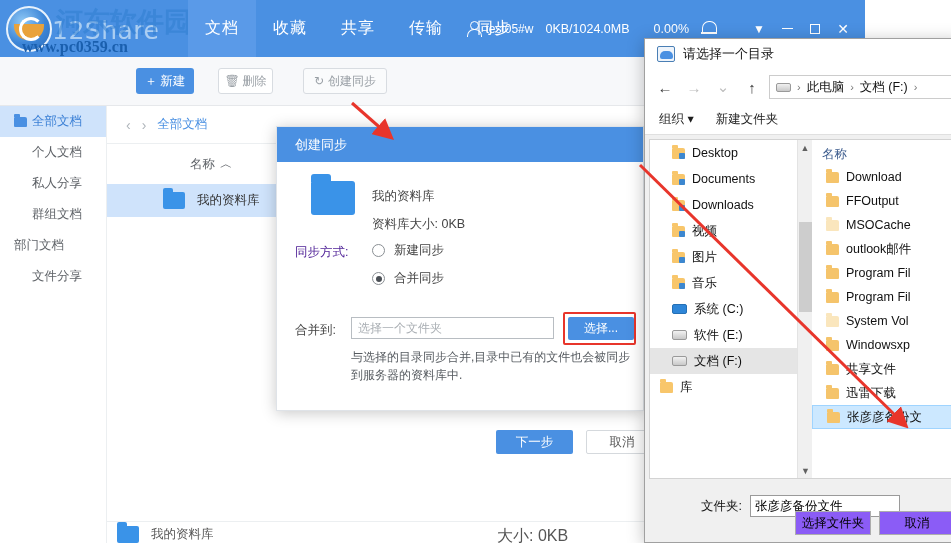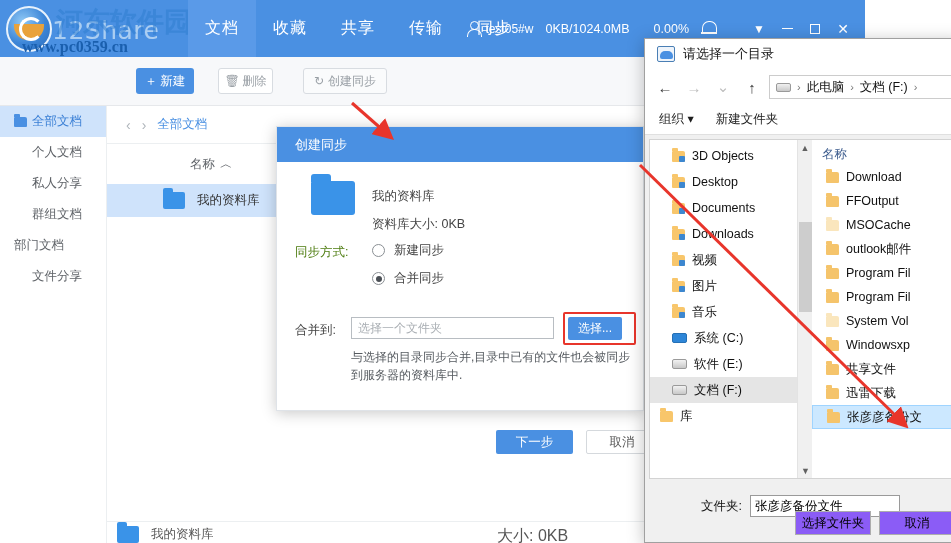--- a/index.html
+++ b/index.html
@@ -130,31 +130,31 @@
   #sync-dialog {
     position:absolute; left:276px; top:126px; width:368px; height:285px;
     background:#fff; box-shadow:0 2px 14px rgba(0,0,0,.22); border:1px solid #dfe3e8;
   }
   .sd-title { height:35px; background:#4a90e2; color:#fff; font-size:13px; display:flex; align-items:center; padding-left:18px; }
   .sd-body { position:relative; height:250px; }
   .sd-folder { position:absolute; left:34px; top:19px; width:44px; height:34px; background:#3a93e8; border-radius:2px 3px 3px 3px; }
   .sd-folder:before{content:"";position:absolute;left:0;top:-7px;width:20px;height:8px;background:#3a93e8;border-radius:3px 3px 0 0;}
   .sd-libname { position:absolute; left:95px; top:26px; font-size:12.5px; color:#444; }
   .sd-libsize { position:absolute; left:95px; top:54px; font-size:12.5px; color:#444; }
-  .sd-modelabel { position:absolute; left:18px; top:82px; font-size:12.5px; color:#4d7c0f; }
+  .sd-modelabel { position:absolute; left:18px; top:82px; font-size:12.5px; color:#4c1d95; }
   .radio-row { position:absolute; left:95px; display:flex; align-items:center; gap:9px; font-size:12.5px; color:#444; cursor:pointer; }
   .radio { width:13px; height:13px; border:1.4px solid #8a8f94; border-radius:50%; position:relative; flex:none; background:#fff; }
   .radio.on:after{content:"";position:absolute;left:2.5px;top:2.5px;width:6px;height:6px;background:#4a4f55;border-radius:50%;}
   .sd-mergelabel { position:absolute; left:18px; top:160px; font-size:12.5px; color:#444; }
   .sd-input {
     position:absolute; left:74px; top:155px; width:203px; height:22px; border:1px solid #b8bdc2;
     background:#fff; font-size:12px; color:#a9aeb3; display:flex; align-items:center; padding-left:6px; cursor:text;
   }
   .sd-choose {
-    position:absolute; left:291px; top:155px; width:54px; height:23px; background:#4a90e2; color:#fff;
+    position:absolute; left:291px; top:155px; width:66px; height:23px; background:#4a90e2; color:#fff;
     font-size:12px; display:flex; align-items:center; justify-content:center; border-radius:2px; cursor:pointer;
   }
   .sd-note { position:absolute; left:74px; top:186px; width:290px; font-size:12px; color:#565b60; line-height:18px; }
   .sd-next { position:absolute; left:219px; top:268px; width:77px; height:24px; background:#4a90e2; color:#fff; font-size:12.5px; display:flex; align-items:center; justify-content:center; border-radius:2px; cursor:pointer; }
   .sd-cancel { position:absolute; left:309px; top:268px; width:72px; height:24px; background:#fff; border:1px solid #d5d9dd; color:#555; font-size:12.5px; display:flex; align-items:center; justify-content:center; border-radius:2px; cursor:pointer; }
 
   
   #picker {
     position:absolute; left:644px; top:38px; width:320px; height:505px;
     background:#f0f0f0; border:1px solid #a0a0a0; box-shadow:0 3px 16px rgba(0,0,0,.25);
@@ -369,24 +369,20 @@
   </div>
 
   <div class="pk-cmdbar">
     <span class="pk-cmd">组织 ▾</span>
     <span class="pk-cmd">新建文件夹</span>
   </div>
 
   <div class="pk-main">
 
     <div class="pk-left">
-      <div class="tree-item" style="margin-top:3px;">
-        <span class="ti-folder b"></span>
-        <span>3D Objects</span>
-      </div>
       <div class="tree-item">
         <span class="ti-folder b"></span>
         <span>Desktop</span>
       </div>
       <div class="tree-item">
         <span class="ti-folder b"></span>
         <span>Documents</span>
       </div>
       <div class="tree-item">
         <span class="ti-folder b"></span>

